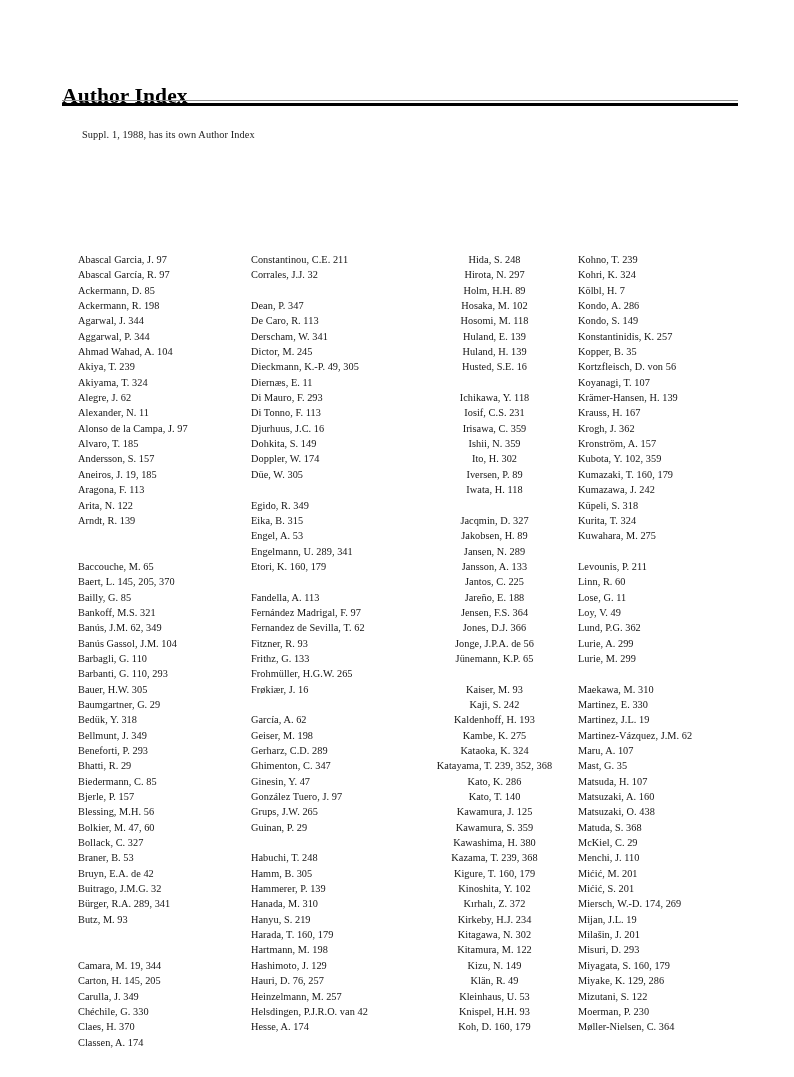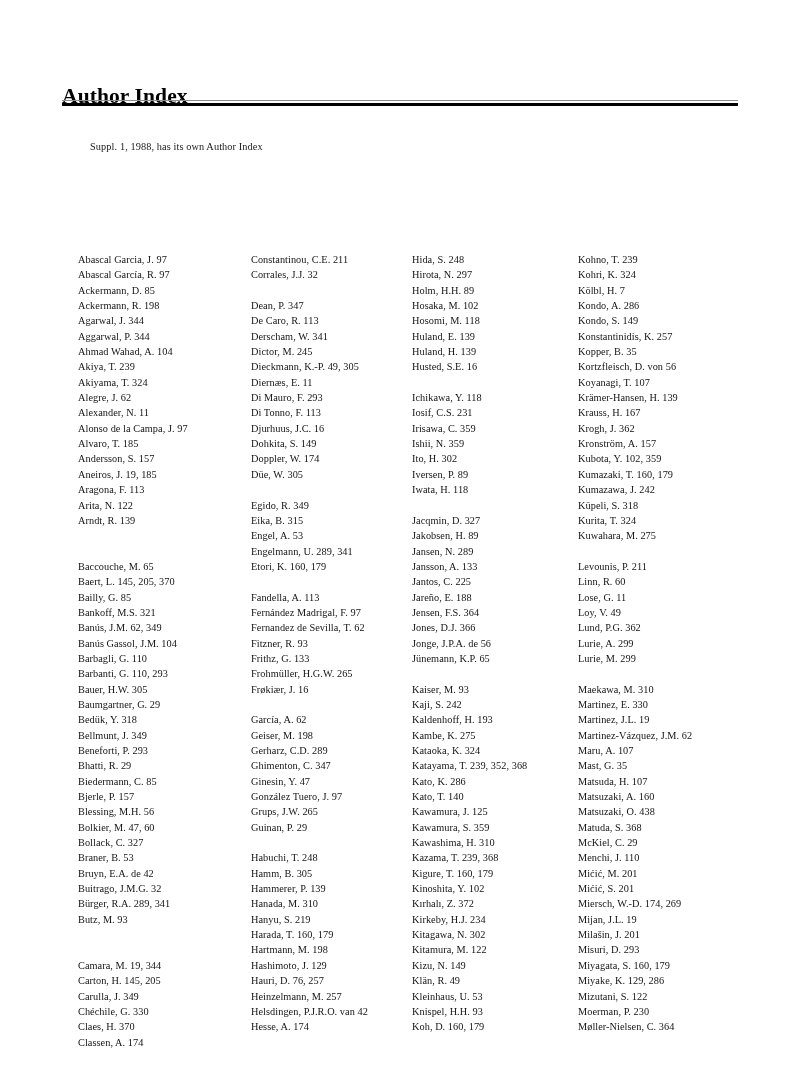--- a/index.html
+++ b/index.html
@@ -44,45 +44,44 @@
   .rule-gap {
     height: 2px;
   }
   .rule-thick {
     height: 3px;
     background: #000000;
     width: 100%;
   }
   .subnote {
     position: absolute;
-    left: 90px;
+    left: 82px;
     top: 129px;
     font-size: 10.3px;
     letter-spacing: 0.1px;
     color: #1a1a1a;
-    margin-top: 12px;
   }
   .index-columns {
     position: absolute;
     left: 0;
     top: 252px;
     width: 646px;
     height: 760px;
   }
   .index-col {
     position: absolute;
     top: 0;
     font-size: 10.3px;
     line-height: 15.35px;
     color: #141414;
     white-space: nowrap;
   }
   .col-1 { left: 78px;  width: 160px; }
   .col-2 { left: 251px; width: 175px; }
-  .col-3 { left: 412px; width: 165px; }
+  .col-3 { left: 412px; width: 165px; text-align: center; }
   .col-4 { left: 578px; width: 200px; }
 
   .entry {
     height: 15.35px;
     letter-spacing: 0.05px;
   }
   .entry.spacer {
     height: 15.35px;
   }
 </style>
@@ -241,21 +240,21 @@
         <div class="entry">Kaiser, M.  93</div>
         <div class="entry">Kaji, S.  242</div>
         <div class="entry">Kaldenhoff, H.  193</div>
         <div class="entry">Kambe, K.  275</div>
         <div class="entry">Kataoka, K.  324</div>
         <div class="entry">Katayama, T.  239, 352, 368</div>
         <div class="entry">Kato, K.  286</div>
         <div class="entry">Kato, T.  140</div>
         <div class="entry">Kawamura, J.  125</div>
         <div class="entry">Kawamura, S.  359</div>
-        <div class="entry">Kawashima, H.  310</div>
+        <div class="entry">Kawashima, H.  380</div>
         <div class="entry">Kazama, T.  239, 368</div>
         <div class="entry">Kigure, T.  160, 179</div>
         <div class="entry">Kinoshita, Y.  102</div>
         <div class="entry">Kırhalı, Z.  372</div>
         <div class="entry">Kirkeby, H.J.  234</div>
         <div class="entry">Kitagawa, N.  302</div>
         <div class="entry">Kitamura, M.  122</div>
         <div class="entry">Kizu, N.  149</div>
         <div class="entry">Klän, R.  49</div>
         <div class="entry">Kleinhaus, U.  53</div>

